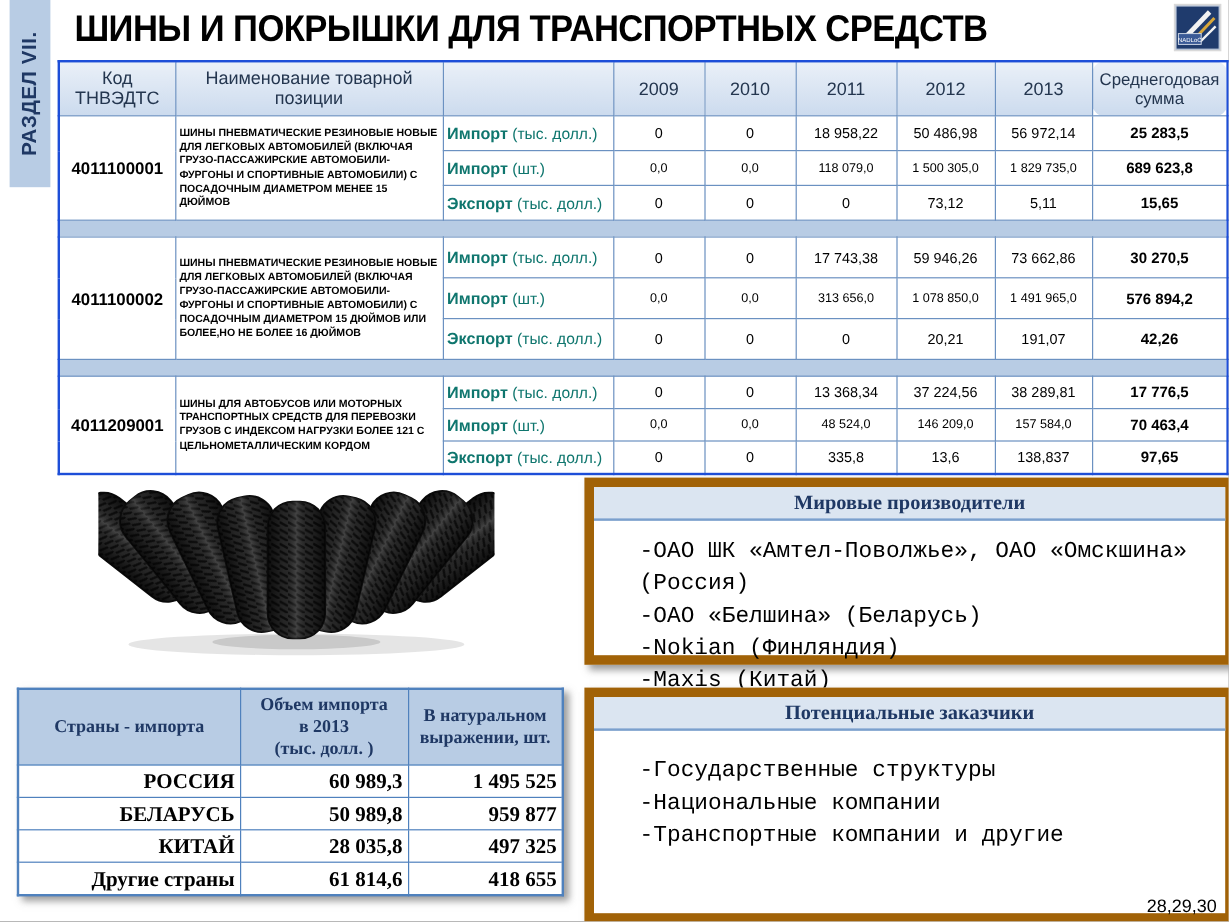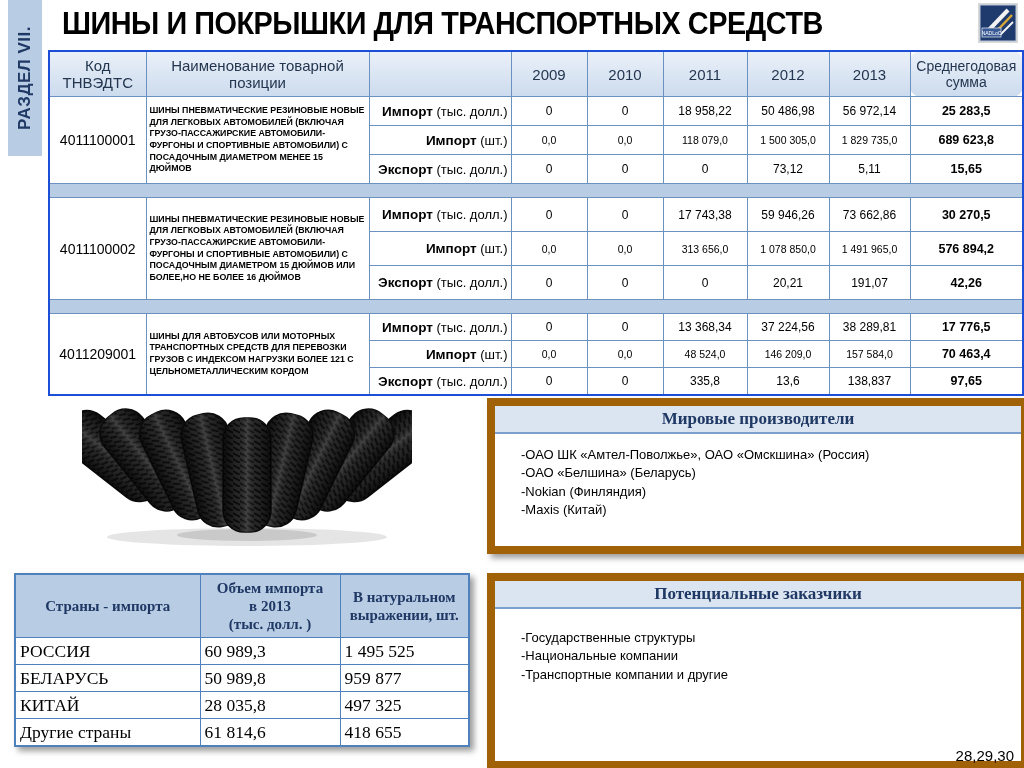--- a/index.html
+++ b/index.html
@@ -18,52 +18,52 @@
   
   .logo{position:absolute;right:6px;top:3px;width:40px;height:40px;}
 
   
   .tariff-table{position:absolute;left:48px;top:50px;width:974px;border-collapse:collapse;
     table-layout:fixed;border:2px solid #1d4ed8;}
   .tariff-table td,.tariff-table th{border:1px solid #6b91c1;padding:1px 3px;overflow:hidden;vertical-align:middle;}
   .tariff-table thead th{background:linear-gradient(#eaf0f8,#ccdbee);font-weight:normal;
     font-size:15px;color:#24364f;height:42px;text-align:center;}
   .tariff-table thead th.avg-h{font-size:14px;line-height:1.15;overflow-wrap:anywhere;border-radius:11px;}
-  .code-cell{font-weight:normal;font-size:14px;text-align:center;color:#000;}
+  .code-cell{font-weight:bold;font-size:14px;text-align:center;color:#000;}
   .desc-cell{font-size:8.8px;font-weight:bold;text-align:left;line-height:1.32;color:#000;padding:2px 4px;}
-  .metric-cell{font-size:13px;text-align:right;white-space:nowrap;color:#000000;}
+  .metric-cell{font-size:13px;text-align:left;white-space:nowrap;color:#0f766e;}
   .metric-cell b{font-size:13.5px;}
   .val{font-size:12px;text-align:center;white-space:nowrap;color:#000;}
   .val-sm{font-size:10.5px;}
   .avg-cell{font-weight:bold;font-size:12.5px;text-align:center;white-space:nowrap;color:#000;}
   tr.rh1 td{height:26px;} tr.rh2 td{height:31px;} tr.rh3 td{height:24px;}
   tr.sep-row td{background:#b8cce4;height:13px;padding:0;}
 
   
   .tires{position:absolute;left:82px;top:396px;width:330px;height:155px;}
 
   
   .info-box{position:absolute;left:487px;width:526px;background:#fff;border:8px solid #a16207;
     box-shadow:4px 4px 6px rgba(90,90,90,.6);}
   .box-title{background:#dbe5f1;border-bottom:2px solid #7ba0cd;color:#1f3864;
     font-family:"Liberation Serif",serif;font-weight:bold;font-size:17px;text-align:center;padding:3px 0;}
-  .box-items{font-family:Liberation Sans, sans-serif;font-size:13px;color:#000;line-height:1.42;
-    padding-left:26px;padding-right:8px;}
+  .box-items{font-family:Liberation Mono, monospace;font-size:19px;color:#000;line-height:1.42;
+    padding-left:26px;padding-right:8px;margin-left:12px;}
   .producers-box{top:398px;height:140px;}
   .producers-box .box-items{padding-top:12px;}
   .customers-box{top:573px;height:180px;}
   .customers-box .box-items{padding-top:20px;}
 
   
   .import-table{position:absolute;left:14px;top:573px;border-collapse:collapse;table-layout:fixed;
     font-family:"Liberation Serif",serif;border:2px solid #4f81bd;box-shadow:4px 4px 6px rgba(90,90,90,.6);}
   .import-table th,.import-table td{border:1px solid #4f81bd;}
   .import-table th{background:#b8cce4;color:#1f3864;font-weight:bold;font-size:15px;
     white-space:pre-line;padding:3px 4px;text-align:center;height:56px;line-height:1.2;}
-  .import-table td{background:#fff;font-size:17.5px;text-align:left;padding:0 4px;height:26px;color:#000;}
+  .import-table td{background:#fff;font-size:17.5px;text-align:right;padding:0 4px;height:26px;color:#000;font-weight:bold;}
 
   .page-numbers{position:absolute;right:10px;bottom:4px;font-size:15px;color:#000;}
 </style>
 </head>
 <body>
 
 <div class="slide">
 
   <div class="section-strip">
     <span>РАЗДЕЛ VII.</span>

